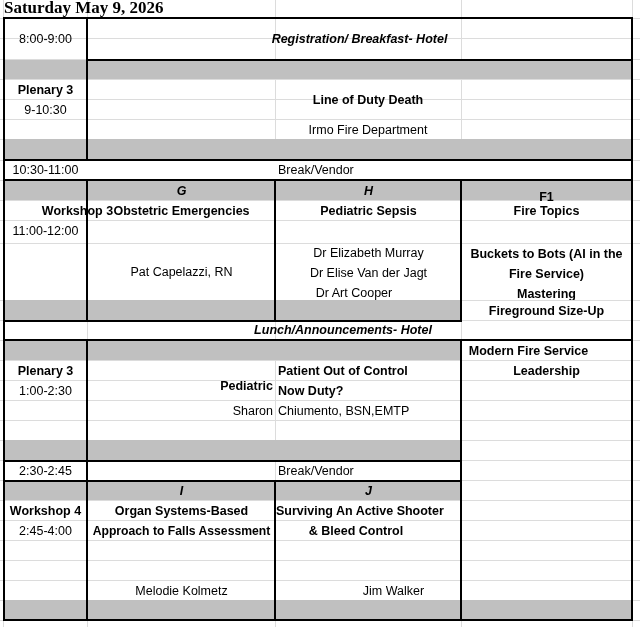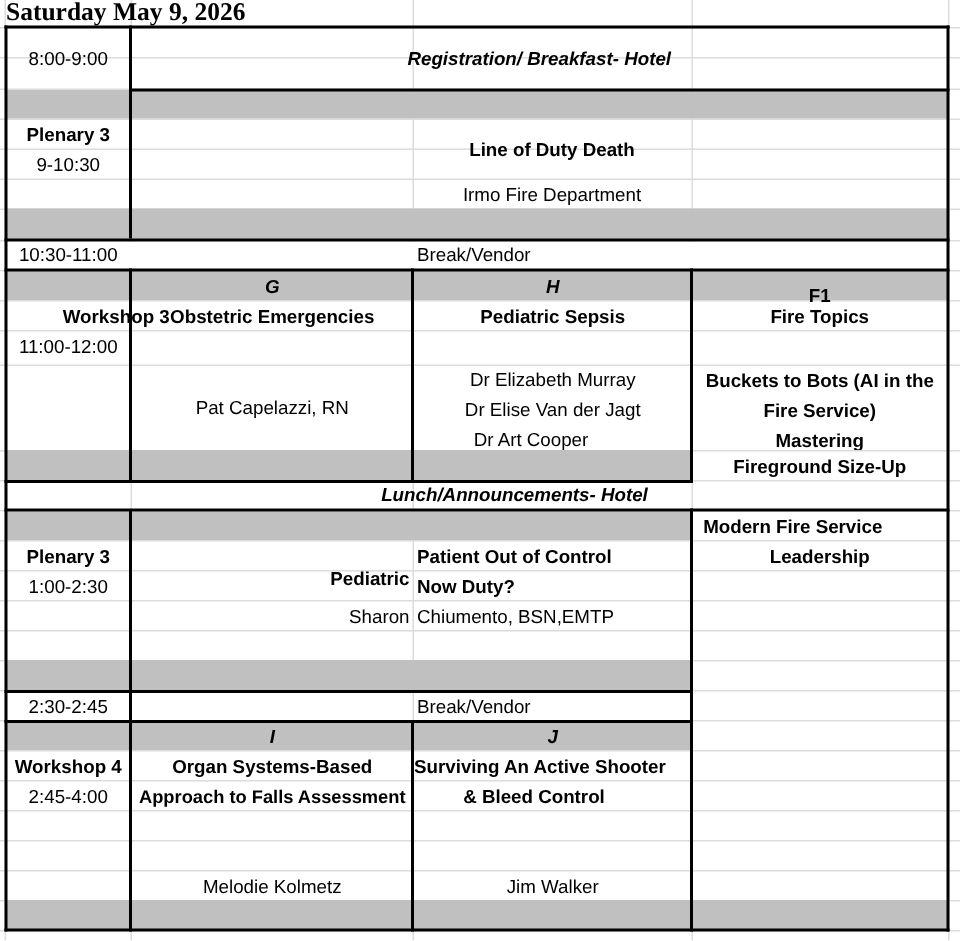--- a/index.html
+++ b/index.html
@@ -147,13 +147,13 @@
 
 <div class="txt b" style="left:4px; top:501px; width:83px;">Workshop 4</div>
 <div class="txt" style="left:4px; top:521px; width:83px;">2:45-4:00</div>
 
 <div class="txt b" style="left:88px; top:501px; width:187px;">Organ Systems-Based</div>
 <div class="txt b" style="left:88px; top:521px; width:187px; font-size:12.2px;">Approach to Falls Assessment</div>
 <div class="txt" style="left:88px; top:581px; width:187px;">Melodie Kolmetz</div>
 
 <div class="txt b" style="left:276px; top:501px; width:155px;">Surviving An Active Shooter</div>
 <div class="txt b" style="left:276px; top:521px; width:160px;">&amp; Bleed Control</div>
-<div class="txt" style="left:276px; top:581px; width:185px;">Jim Walker</div>
+<div class="txt" style="left:276px; top:581px; width:185px;padding-left:25px;">Jim Walker</div>
 
 </body></html>

